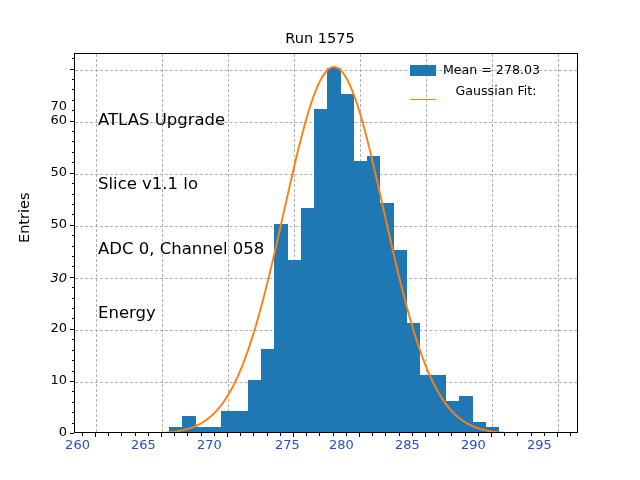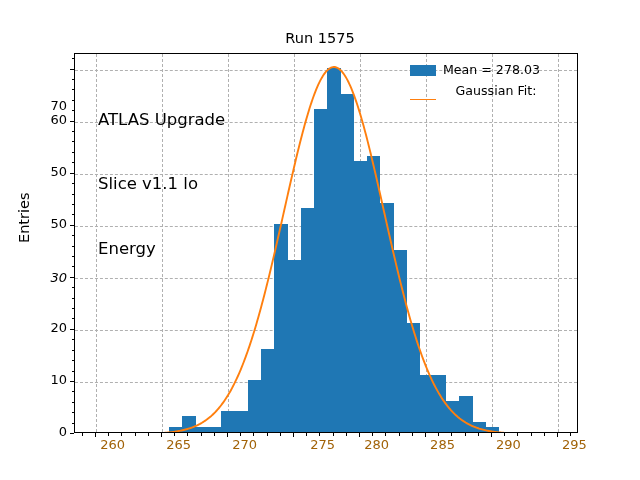--- a/index.html
+++ b/index.html
@@ -18,22 +18,22 @@
 
   .bar{position:absolute;bottom:0;background:#1f77b4;}
 
   #fitsvg{position:absolute;left:0;top:0;width:504px;height:380px;overflow:visible;}
 
   
   #title{position:absolute;left:0;top:30px;width:640px;text-align:center;
          font-size:14.5px;color:#000;}
 
   
-  .xtick{position:absolute;top:437px;font-size:13px;color:#a16207;
-         text-align:right;width:60px;margin-left:-30px;}
+  .xtick{position:absolute;top:437px;font-size:13px;color:#1d4ed8;
+         text-align:left;width:60px;margin-left:-30px;}
   .ytick{position:absolute;font-size:13px;color:#000;text-align:right;
          width:40px;margin-top:-9px;}
   .tickmark-x{position:absolute;width:0;height:4px;border-left:1.1px solid #000;top:433px;}
   .tickmark-x.minor{height:2.5px;}
   .tickmark-y{position:absolute;height:0;width:4px;border-top:1.1px solid #000;left:70px;}
   .tickmark-y.minor{width:2.5px;left:71.5px;}
 
   
   #xlabel{position:absolute;right:62px;top:452px;font-size:14.5px;color:#000;}
   #ylabel{position:absolute;left:16px;top:243px;font-size:14.5px;color:#000;
@@ -203,20 +203,21 @@
       <div class="ytick" style="top: 120.671px; left: 27px;">60</div>
       <div class="tickmark-y" style="top: 68.6164px;"></div>
       <div class="ytick" style="top: 68.6164px; left: 27px; margin-top: 29px;">70</div>
     </div>
 
   <div id="ylabel">Entries</div>
 
   <div id="annot">
     <div>ATLAS Upgrade</div>
     <div>Slice v1.1 lo</div>
+    <div>ADC 0, Channel 058</div>
     <div>Energy</div>
   </div>
 
   <div id="legend">
     <div class="leg-row">
       <div class="leg-swatch-patch"></div>
       <div class="leg-txt">
         <div>Mean = 278.03</div>
       </div>
     </div>

